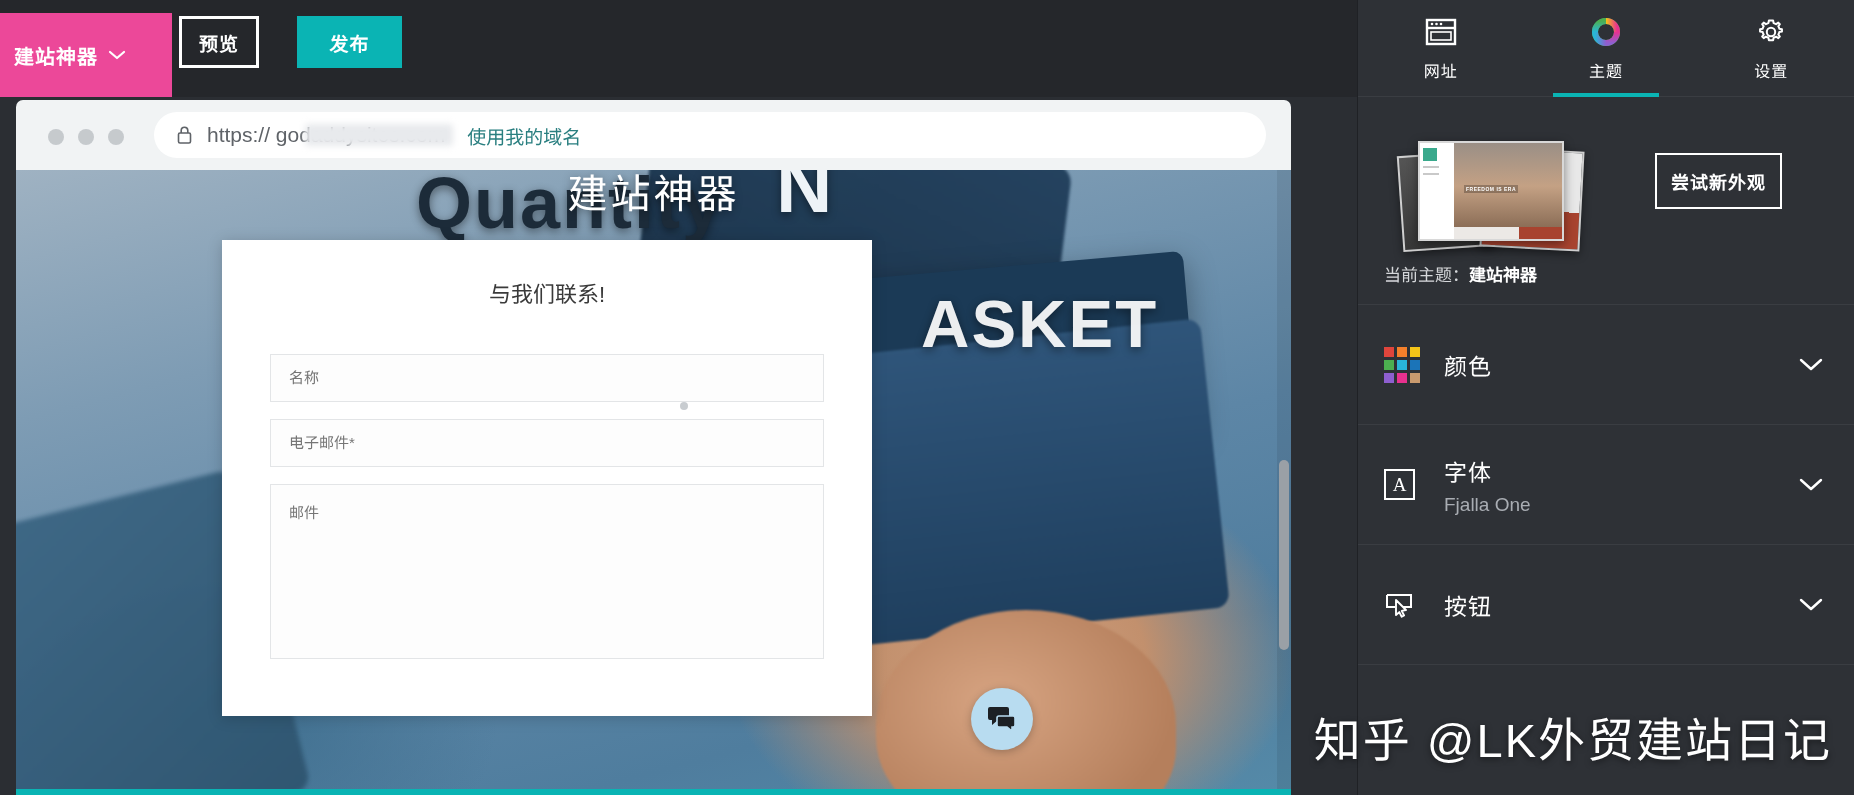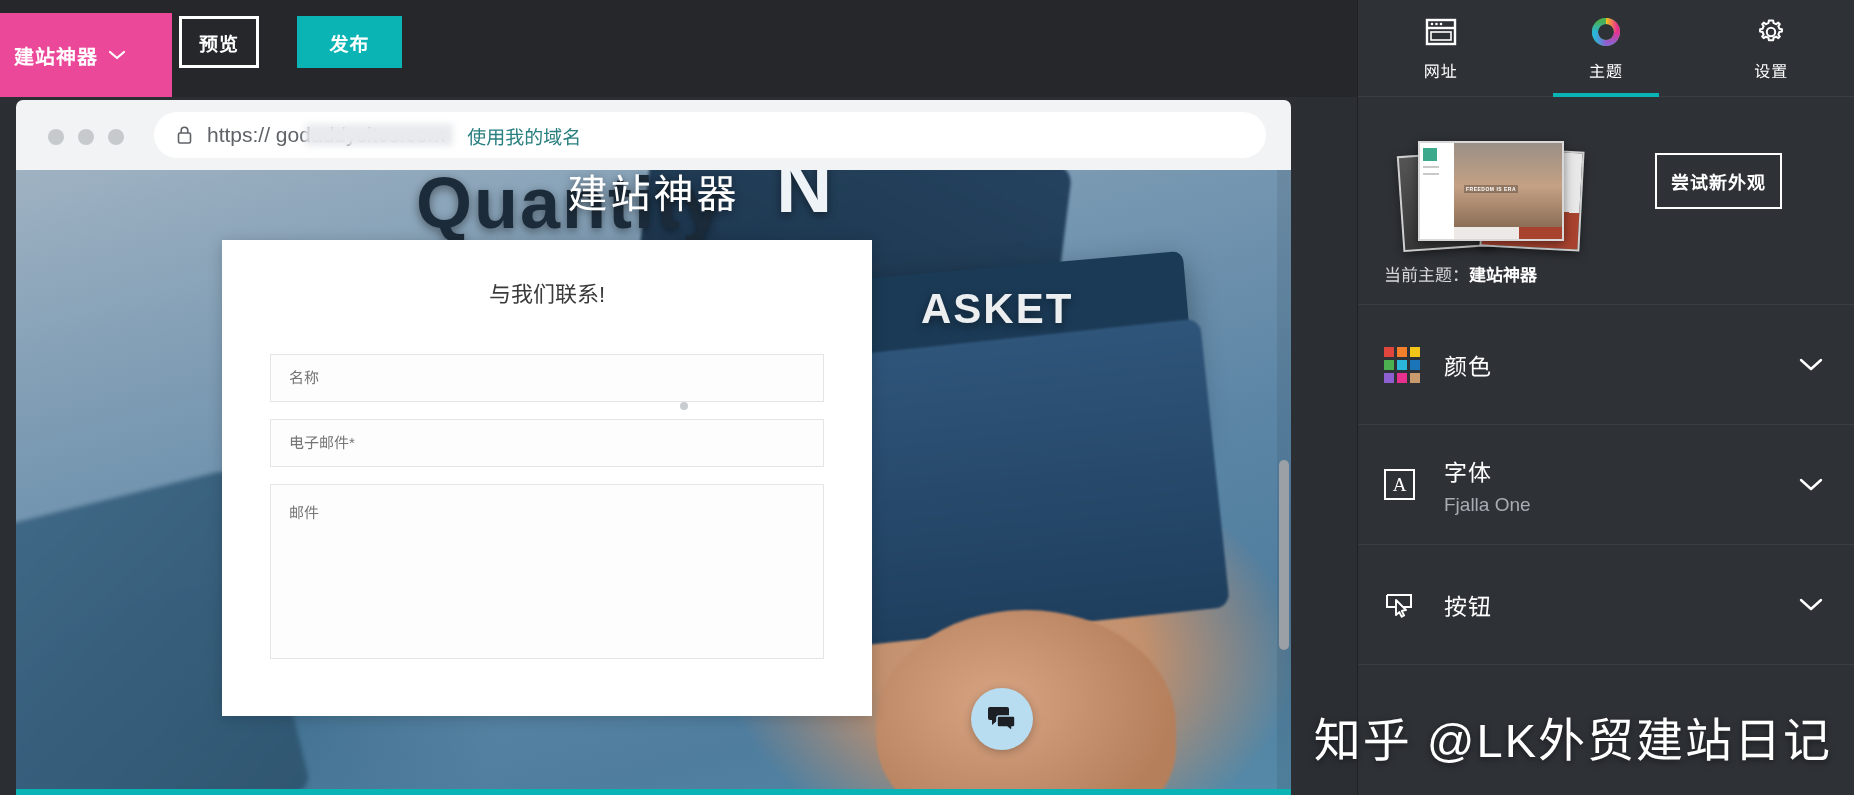--- a/index.html
+++ b/index.html
@@ -139,21 +139,21 @@
   }
   .hero-word {
     position: absolute;
     color: rgba(255,255,255,.92);
     font-weight: bold;
     letter-spacing: 2px;
     text-shadow: 0 3px 10px rgba(0,0,0,.45);
     pointer-events: none;
   }
   .hero-word.quantity { left: 400px; top: -8px; font-size: 72px; color:#1c2b39; }
-  .hero-word.basket   { left: 905px; top: 115px; font-size: 42px; }
+  .hero-word.basket   { left: 905px; top: 115px; font-size: 67px; }
   .hero-word.nn       { left: 760px; top: -30px; font-size: 78px; color:#eef3f7; }
   .hero-card-dark {
     position:absolute; left:845px; top:95px; width:330px; height:180px;
     background:#1b3a56; border-radius:10px; transform:rotate(-5deg);
     box-shadow: 0 10px 30px rgba(0,0,0,.35);
   }
   .hero-thumb {
     position:absolute; left:860px; top:440px; width:300px; height:230px;
     background: radial-gradient(ellipse at 40% 40%, #d7a482, #b57f5c 70%);
     border-radius: 50% 50% 40% 45%;

